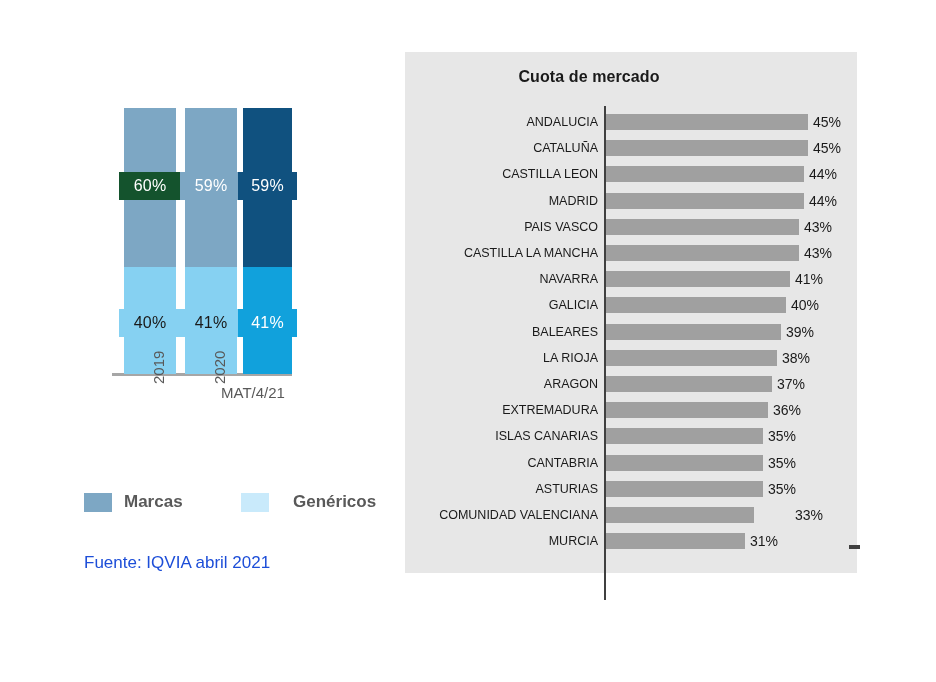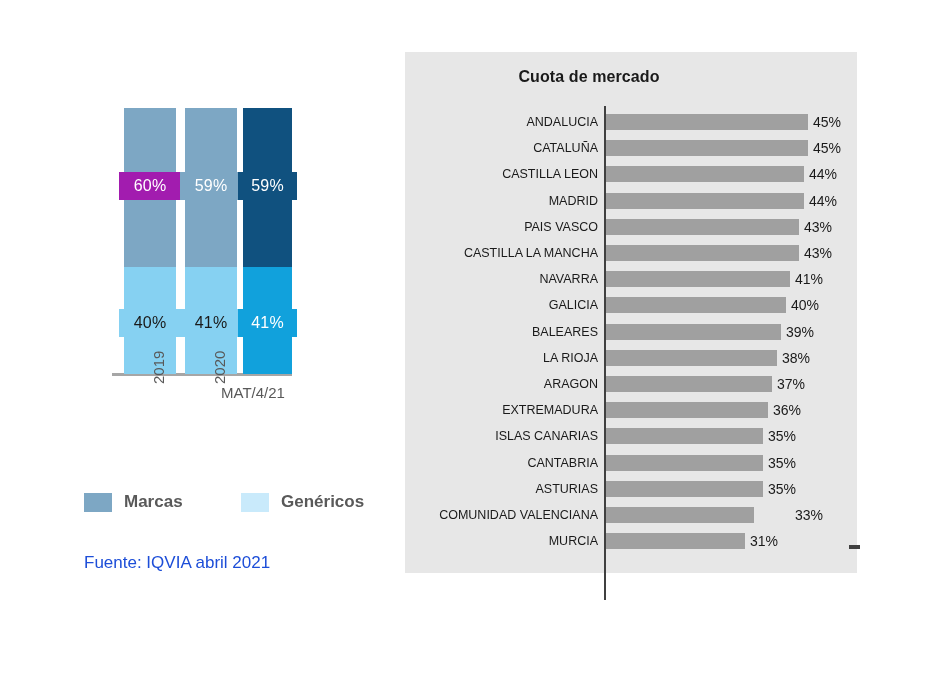--- a/index.html
+++ b/index.html
@@ -196,21 +196,21 @@
 
 <div id="left-chart">
 
   <div class="axis-line"></div>
 
   <div class="plot-area">
 
     <div class="bar-col" style="left:12px; width:52px;">
       <div class="seg seg-top" style="background:#7da7c4;"></div>
       <div class="seg seg-bot" style="background:#86d1f2;"></div>
-      <div class="datalabel dl-top" style="background:#a21caf;">60%</div>
+      <div class="datalabel dl-top" style="background:#14532d;">60%</div>
       <div class="datalabel dl-bot" style="background:#86d1f2; color:#1a1a1a;">40%</div>
     </div>
 
     <div class="bar-col" style="left:73px; width:52px;">
       <div class="seg seg-top" style="background:#7da7c4;"></div>
       <div class="seg seg-bot" style="background:#86d1f2;"></div>
       <div class="datalabel dl-top" style="background:#7da7c4;">59%</div>
       <div class="datalabel dl-bot" style="background:#86d1f2; color:#1a1a1a;">41%</div>
     </div>
 
@@ -225,21 +225,21 @@
 
   <div class="xlabel rot" style="left:150px; top:384px;">2019</div>
   <div class="xlabel rot" style="left:211px; top:384px;">2020</div>
   <div class="xlabel" style="left:221px; top:384px;">MAT/4/21</div>
 
   <div id="legend">
     <div class="legend-item" style="left:0px;">
       <span class="legend-swatch" style="background:#7da7c4;"></span>
       <span class="legend-text">Marcas</span>
     </div>
-    <div class="legend-item" style="left:157px;">
+    <div class="legend-item" style="left:157px;gap:12px;">
       <span class="legend-swatch" style="background:#c9eafb;"></span>
       <span class="legend-text">Genéricos</span>
     </div>
   </div>
 
   <div id="source-note">Fuente: IQVIA abril 2021</div>
 </div>
 
 <div id="right-panel">
   <div id="panel-title">Cuota de mercado</div>

